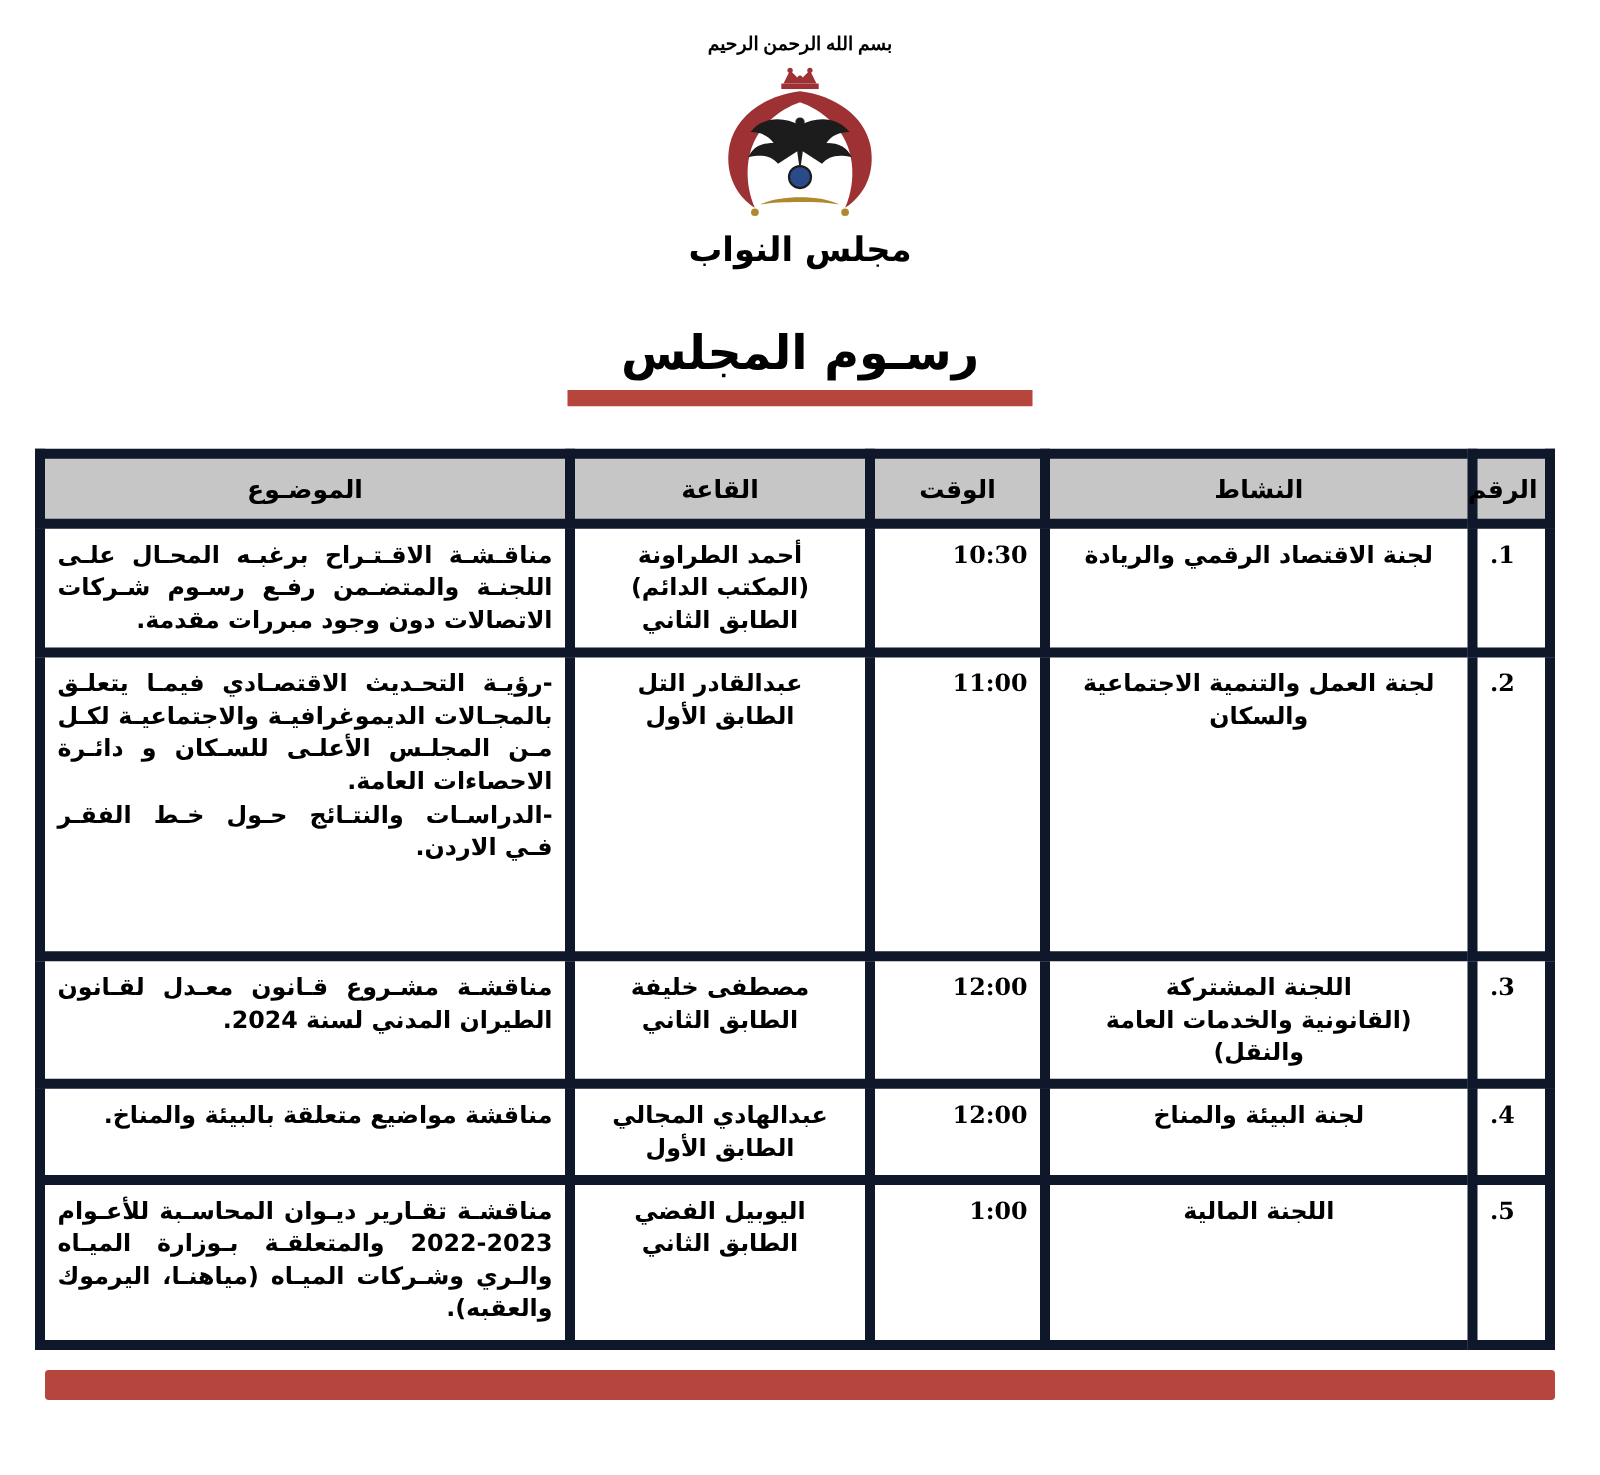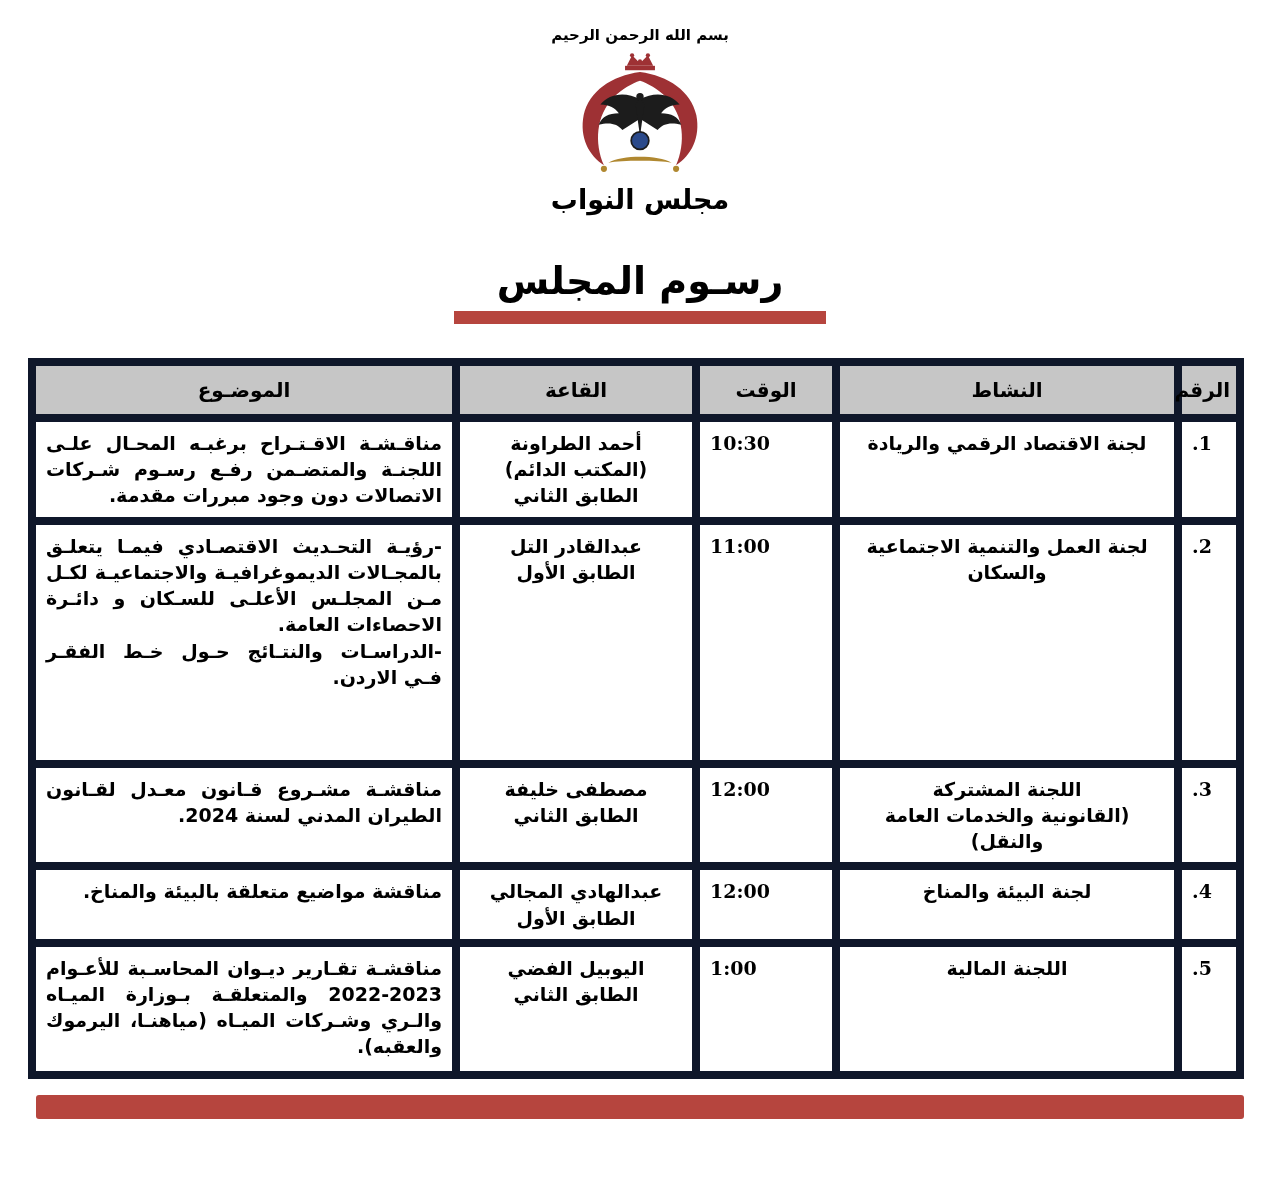--- a/index.html
+++ b/index.html
@@ -17,20 +17,21 @@
     height: 1180px;
     overflow: hidden;
     direction: rtl;
   }
   .basmala {
     text-align: center;
     padding-top: 26px;
     font-size: 15px;
     font-weight: bold;
     letter-spacing: 0.5px;
+    font-family: Liberation Serif, serif;
   }
   .emblem-wrap {
     display: flex;
     justify-content: center;
     margin-top: 6px;
     height: 132px;
   }
   .assembly-logo {
     text-align: center;
     font-size: 27px;
@@ -96,21 +97,21 @@
     text-align: left;
     font-family: "DejaVu Serif", serif;
     font-size: 20px;
     padding: 6px 6px;
   }
   td.cell-activity {
     text-align: center;
     white-space: pre-line;
   }
   td.cell-time {
-    text-align: left;
+    text-align: right;
     font-family: "DejaVu Serif", serif;
     font-size: 24px;
   }
   td.cell-hall {
     text-align: center;
     white-space: pre-line;
   }
   td.cell-subject {
     text-align: justify;
     white-space: pre-line;

